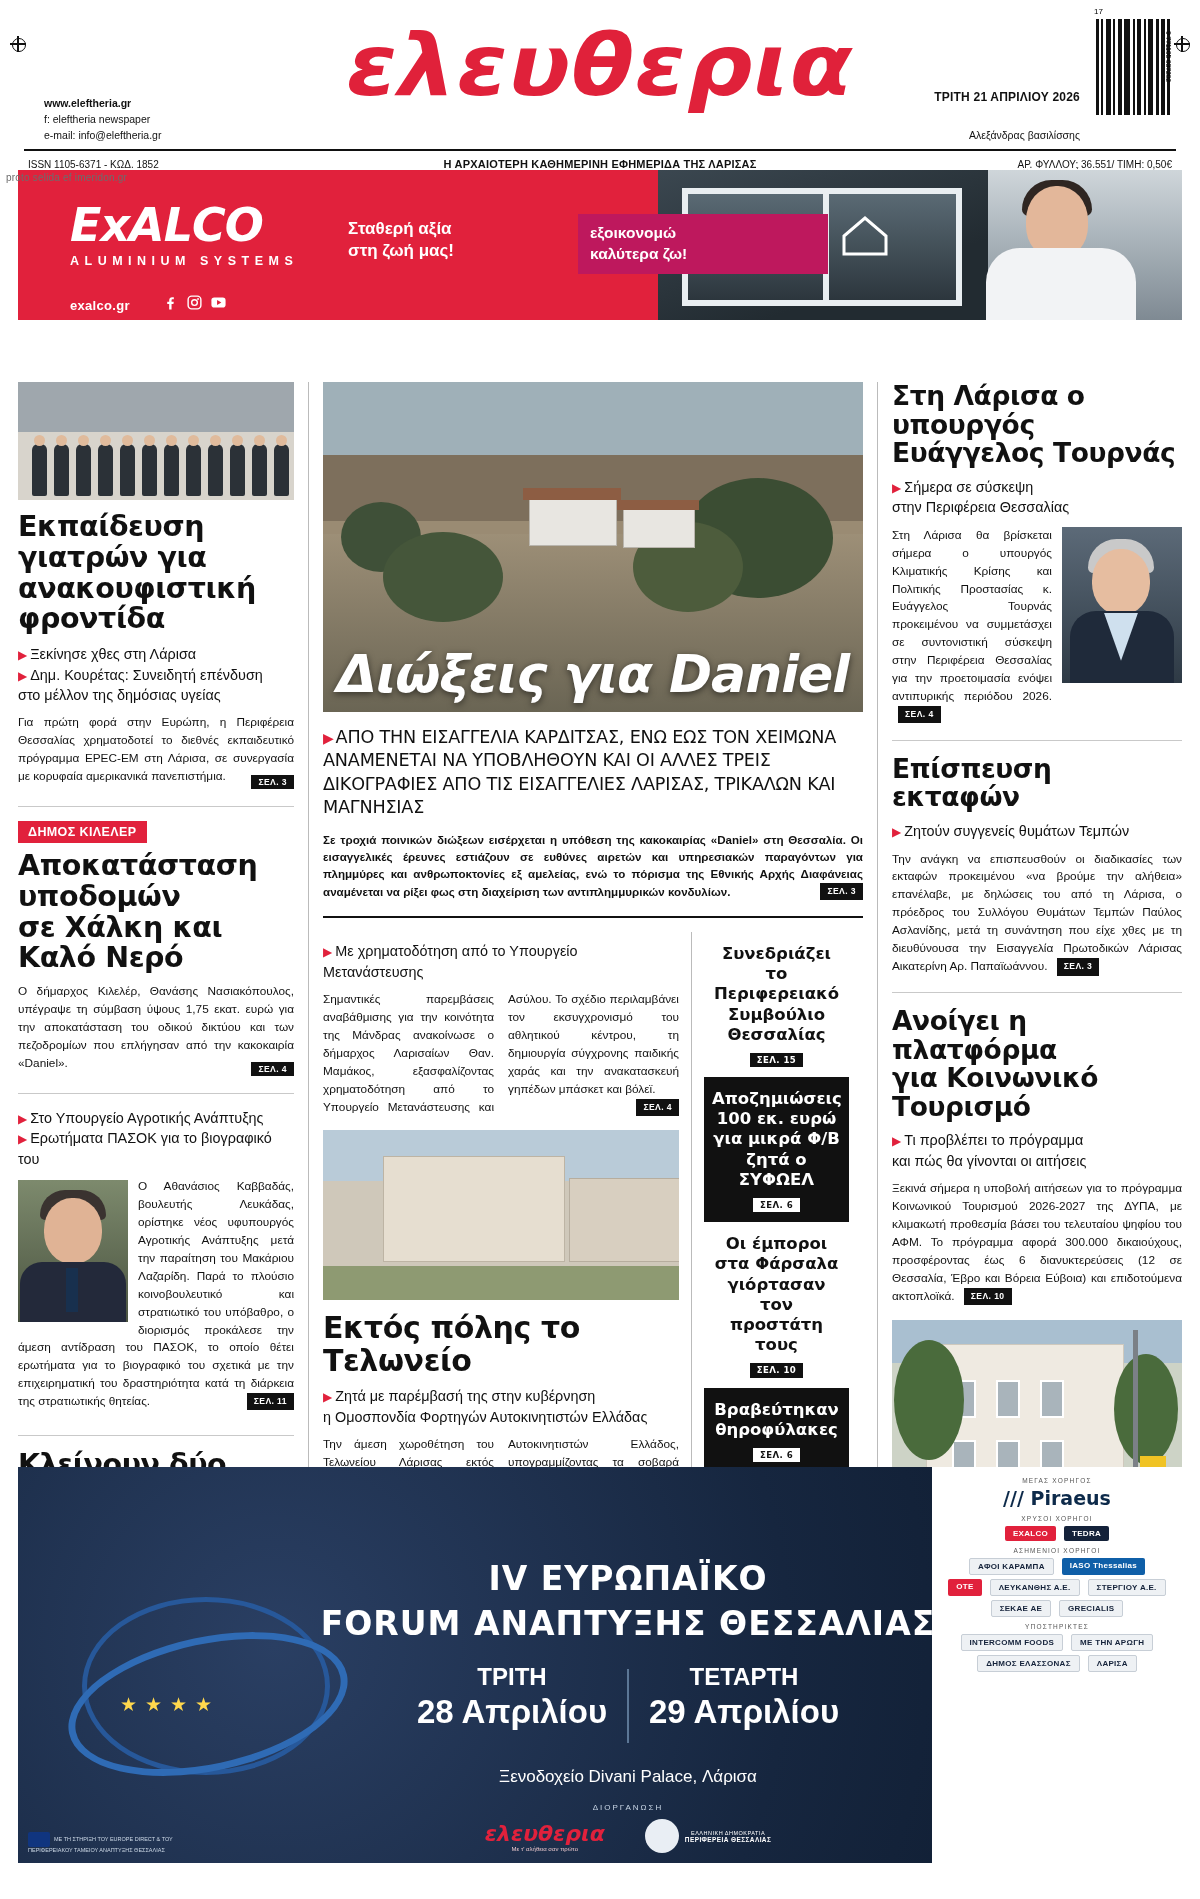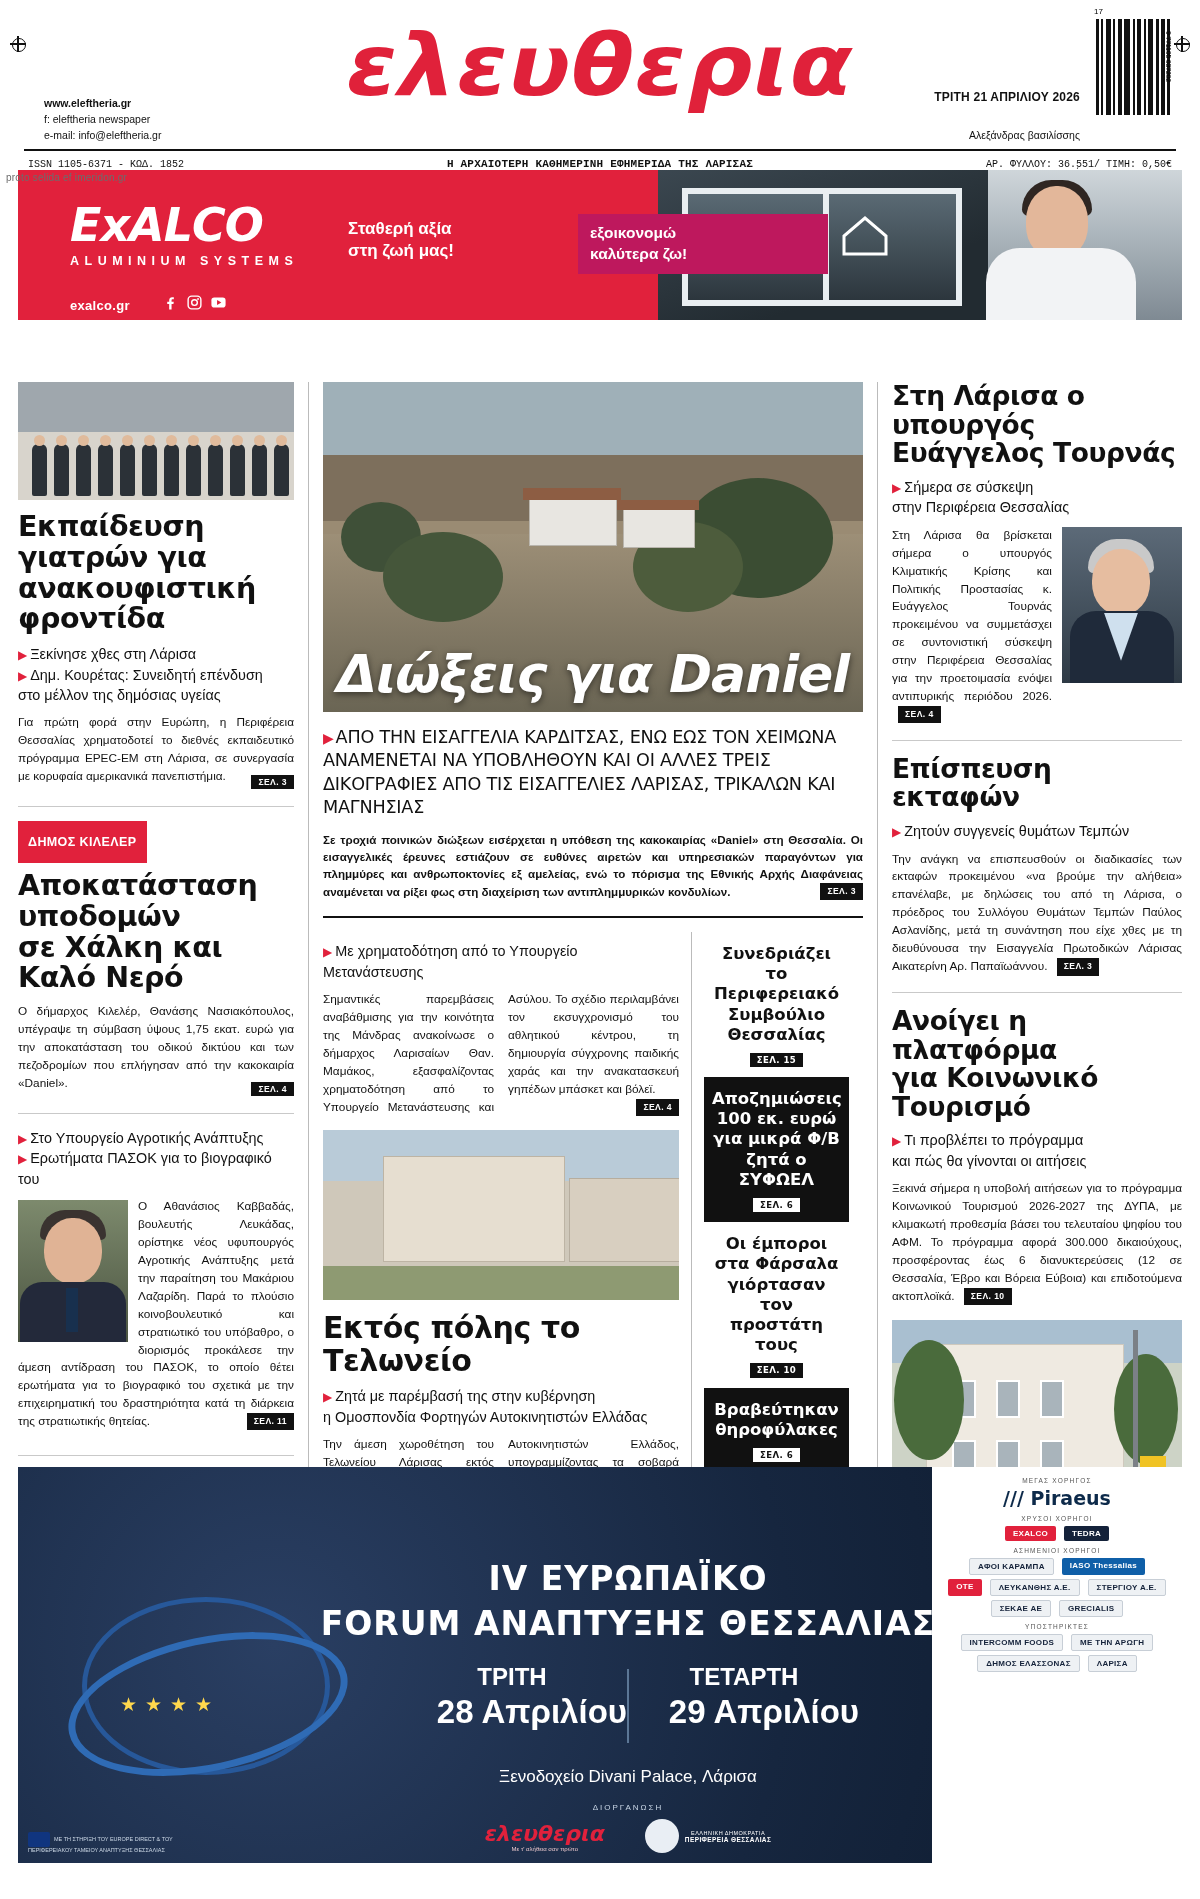--- a/index.html
+++ b/index.html
@@ -33,21 +33,21 @@
   .mh-right .date{font-weight:bold;font-size:12px;letter-spacing:.2px;margin-bottom:9px;}
   .mh-right .saint{line-height:1.45;margin-top:22px;}
   .mh-right .sun{margin-top:10px;}
   .barcode{position:absolute;right:18px;top:19px;width:86px;height:110px;}
   .barcode .bars{display:flex;height:96px;align-items:stretch;gap:0;}
   .barcode .bars i{display:block;background:#111;}
   .barcode .side{position:absolute;right:-12px;top:34px;transform:rotate(90deg);font-size:7px;letter-spacing:-.2px;white-space:nowrap;}
   .barcode .topnum{position:absolute;left:-2px;top:-12px;font-size:8px;}
 
   .mh-rule{position:absolute;left:24px;right:24px;top:149px;border-top:2px solid #111;}
-  .mh-bottom{position:absolute;left:24px;right:24px;top:155px;height:22px;font-size:10px;color:#111;font-family:Liberation Mono, monospace;}
+  .mh-bottom{position:absolute;left:24px;right:24px;top:155px;height:22px;font-size:10px;color:#111;}
   .mh-bottom .issn{position:absolute;left:4px;top:4px;}
   .mh-bottom .slogan{position:absolute;left:0;right:0;top:3px;text-align:center;font-weight:bold;font-size:11px;letter-spacing:.2px;}
   .mh-bottom .sheet{position:absolute;right:4px;top:4px;}
 
   
   .banner{position:relative;margin:10px 18px 0 18px;height:150px;background:#e1213c;overflow:hidden;}
   .banner-left{position:absolute;left:0;top:0;bottom:0;width:640px;}
   .exalco{position:absolute;left:52px;top:32px;}
   .exalco .word{font-family:"DejaVu Sans",sans-serif;font-weight:bold;font-style:italic;font-size:46px;color:#fff;letter-spacing:-1px;line-height:1;}
   .exalco .sub{margin-top:6px;font-size:12.5px;letter-spacing:5.5px;color:#fff;font-weight:bold;}
@@ -81,21 +81,21 @@
   .h-right{font-size:26.5px;}
   .kicker{color:#111;font-size:14.4px;line-height:1.42;margin-top:9px;}
   .kicker .ar{color:#e1213c;font-size:12px;margin-right:3px;}
   .kicker .ln{display:block;}
   .body{font-size:11.8px;line-height:1.52;text-align:justify;color:#111;margin-top:9px;}
   .seal{display:inline-block;background:#111;color:#fff;font-size:8.6px;font-weight:bold;padding:2px 7px;letter-spacing:.4px;vertical-align:middle;}
   .seal-wrap{text-align:right;margin-top:-14px;}
   .rule{border-top:1px solid #c9c9c9;margin:16px 0 14px 0;}
   .ph{background:#c8ccc9;position:relative;overflow:hidden;}
 
-  .redtag{display:inline-block;background:#e1213c;color:#fff;font-weight:bold;font-size:12.5px;letter-spacing:.4px;padding:14px 10px;margin-bottom:8px;}
+  .redtag{display:inline-block;background:#e1213c;color:#fff;font-weight:bold;font-size:12.5px;letter-spacing:.4px;padding:4px 10px;margin-bottom:8px;}
 
   
   .ph-group{height:118px;background:linear-gradient(180deg,#9fa7ad 0 42%,#d8d4cc 42% 100%);}
   .ph-group .fig{position:absolute;bottom:4px;width:15px;height:52px;border-radius:6px 6px 2px 2px;background:#2b3137;}
   .ph-group .fig i{position:absolute;left:2px;top:-9px;width:11px;height:11px;border-radius:50%;background:#e0bb9c;}
   .ph-flood{height:330px;background:linear-gradient(180deg,#9fb0b8 0 22%,#7d6f5c 22% 42%,#9a8b73 42% 70%,#6e6a58 70% 100%);position:relative;}
   .ph-flood .water{position:absolute;left:0;right:0;top:46%;bottom:0;background:linear-gradient(180deg,#9d8f77,#6a6554);}
   .ph-flood .tree{position:absolute;background:#3f5038;border-radius:50%;}
   .ph-flood .hut{position:absolute;background:#e8e6e1;border:1px solid #b9b5ad;}
   .ph-flood .roof{position:absolute;background:#8d5d43;}
@@ -147,21 +147,21 @@
   .ba-ring{position:absolute;left:48px;top:130px;width:270px;height:200px;}
   .ba-ring .ell{position:absolute;left:0;top:40px;width:270px;height:120px;border:7px solid #2f6bb5;border-radius:50%;transform:rotate(-12deg);}
   .ba-ring .ell2{position:absolute;left:16px;top:0;width:238px;height:168px;border:5px solid #27589a;border-radius:50%;}
   .ba-ring .stars{position:absolute;left:54px;top:96px;color:#ffd84d;font-size:19px;letter-spacing:8px;}
   .ba-title{position:absolute;left:300px;top:92px;width:620px;text-align:center;}
   .ba-title .l1{font-family:"DejaVu Sans",sans-serif;font-weight:bold;font-size:33px;letter-spacing:1px;}
   .ba-title .l2{font-family:"DejaVu Sans",sans-serif;font-weight:bold;font-size:33px;letter-spacing:1px;margin-top:6px;}
   .ba-dates{position:absolute;left:330px;top:196px;width:560px;display:flex;justify-content:center;align-items:flex-start;gap:0;}
   .ba-dates .d{width:230px;text-align:center;}
   .ba-dates .dow{font-size:24px;font-weight:bold;}
-  .ba-dates .dnum{font-size:33px;font-weight:bold;margin-top:2px;text-align:right;}
+  .ba-dates .dnum{font-size:33px;font-weight:bold;margin-top:2px;}
   .ba-dates .sep{width:2px;height:74px;background:#5c7796;margin-top:6px;}
   .ba-venue{position:absolute;left:330px;top:300px;width:560px;text-align:center;font-size:17px;}
   .ba-org{position:absolute;left:330px;top:336px;width:560px;text-align:center;font-size:8px;letter-spacing:2px;color:#c9d6e6;}
   .ba-orglogos{position:absolute;left:420px;top:352px;width:380px;display:flex;justify-content:center;gap:40px;align-items:center;}
   .ba-elef{font-family:"DejaVu Sans",sans-serif;font-weight:bold;font-style:italic;color:#e1213c;font-size:22px;}
   .ba-spons{position:absolute;right:0;top:0;bottom:0;width:250px;background:#fff;color:#111;padding:4px 6px;box-sizing:border-box;}
   .sp-head{text-align:center;font-size:6.5px;letter-spacing:1.2px;color:#555;margin:6px 0 3px;}
   .sp-piraeus{text-align:center;font-family:"DejaVu Sans",sans-serif;font-weight:bold;font-size:19px;color:#0d2a4a;}
   .sp-row{display:flex;justify-content:center;gap:8px;margin-top:4px;}
   .sp-chip{font-size:8px;font-weight:bold;color:#fff;background:#e1213c;padding:3px 8px;border-radius:2px;letter-spacing:.3px;}

